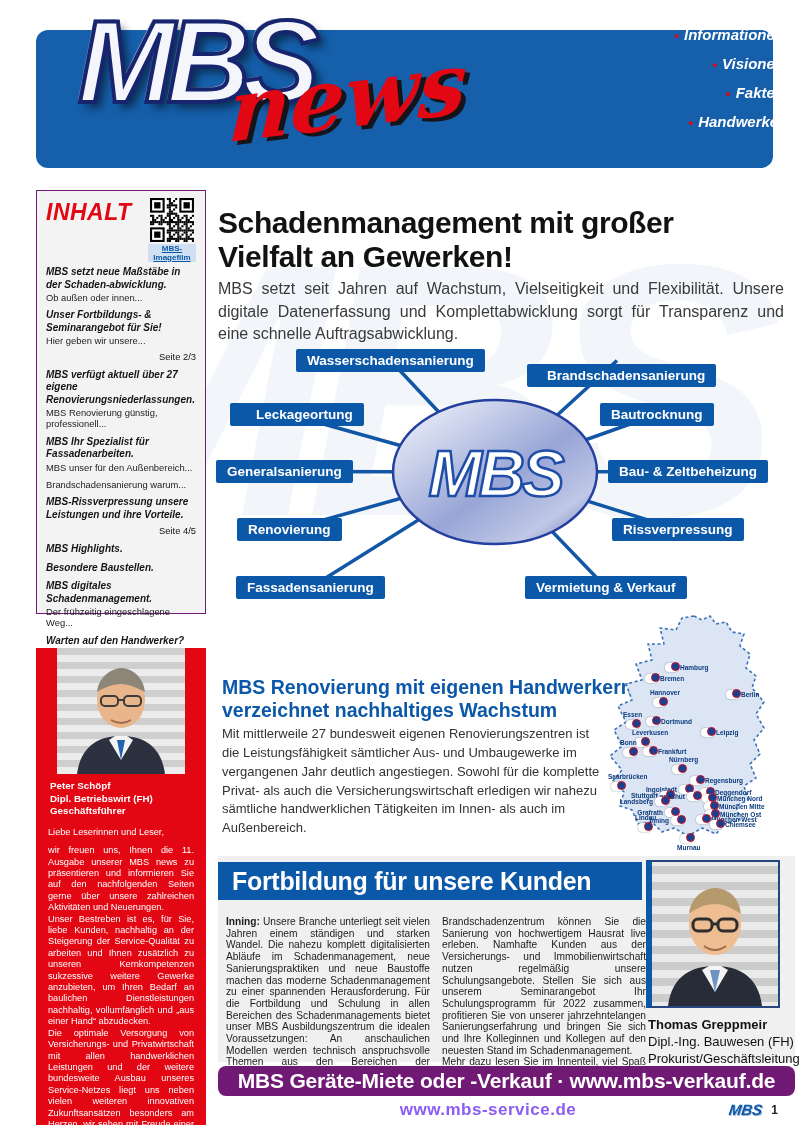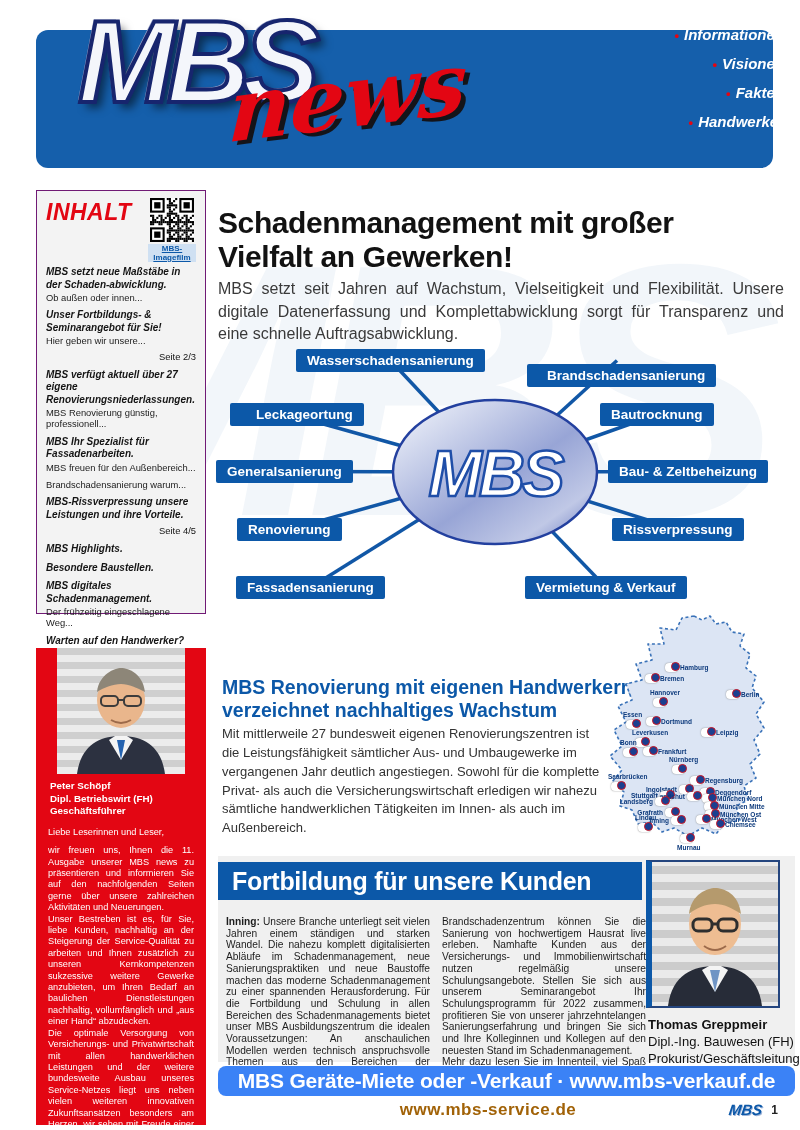--- a/index.html
+++ b/index.html
@@ -80,25 +80,25 @@
   .fort-col{position:absolute;top:60px;width:204px;font-size:10.2px;line-height:11.7px;
             color:#1c1c1c;text-align:justify;}
   .fort-col p{margin:0;}
   .col1{left:8px;} .col2{left:224px;}
   .fort-photo{position:absolute;left:428px;top:4px;width:134px;height:148px;box-sizing:border-box;
               border-left:6px solid #0c58a8;border-top:2px solid #24457e;border-right:2px solid #24457e;
               border-bottom:2px solid #24457e;background:#dcdcdc;}
   .fort-caption{position:absolute;left:430px;top:160px;font-size:13px;line-height:1.32;color:#111;}
   .fort-caption .nm{font-weight:bold;}
   
-  .sale-banner{position:absolute;left:218px;top:1066px;width:577px;height:30px;background:#3b82f6;
+  .sale-banner{position:absolute;left:218px;top:1066px;width:577px;height:30px;background:#701a75;
                border-radius:8px;display:flex;align-items:center;justify-content:center;z-index:3;}
   .sale-banner span{color:#fff;font-weight:bold;font-size:21px;letter-spacing:-.2px;}
   .footer-url{position:absolute;left:218px;top:1100px;width:540px;text-align:center;z-index:3;
-              color:#a16207;font-weight:bold;font-size:17px;letter-spacing:.5px;}
+              color:#8b5cf6;font-weight:bold;font-size:17px;letter-spacing:.5px;}
   .footer-logo{position:absolute;right:22px;top:1101px;z-index:3;display:flex;align-items:center;gap:9px;}
   .mbs-mini{font-style:italic;font-weight:bold;font-size:15px;color:#0c58a8;
             transform:skewX(-8deg);text-shadow:1px 1px 0 #9db4d8;}
   .page-num{font-size:12px;font-weight:bold;color:#222;}
 </style>
 </head>
 <body>
 
 <div class="page">
 
@@ -296,21 +296,21 @@
           <div class="toc-title">Unser Fortbildungs- &amp; Seminarangebot für Sie!</div>
           <div class="toc-sub">Hier geben wir unsere...</div>
           <div class="toc-page">Seite 2/3</div>
         </div>
         <div class="toc-item">
           <div class="toc-title">MBS verfügt aktuell über 27 eigene Renovierungsniederlassungen.</div>
           <div class="toc-sub">MBS Renovierung günstig, professionell...</div>
         </div>
         <div class="toc-item">
           <div class="toc-title">MBS Ihr Spezialist für Fassadenarbeiten.</div>
-          <div class="toc-sub">MBS freuen für den Außenbereich...</div>
+          <div class="toc-sub">MBS unser für den Außenbereich...</div>
         </div>
         <div class="toc-item">
           <div class="toc-sub">Brandschadensanierung warum...</div>
         </div>
         <div class="toc-item">
           <div class="toc-title">MBS-Rissverpressung unsere Leistungen und ihre Vorteile.</div>
           <div class="toc-page">Seite 4/5</div>
         </div>
         <div class="toc-item">
           <div class="toc-title">MBS Highlights.</div>

